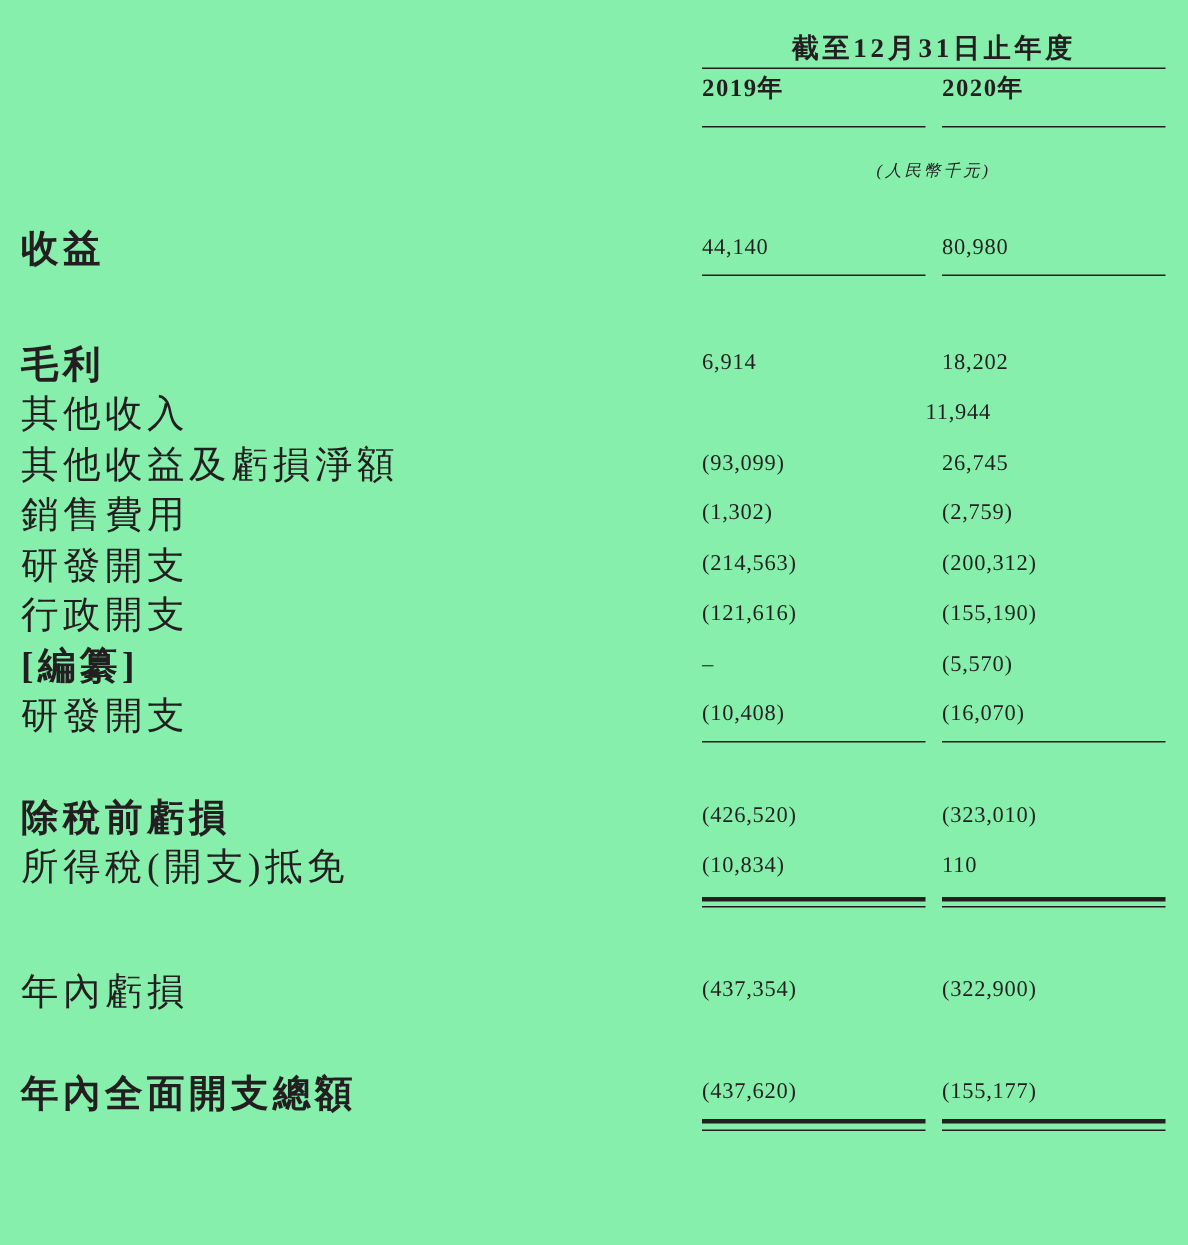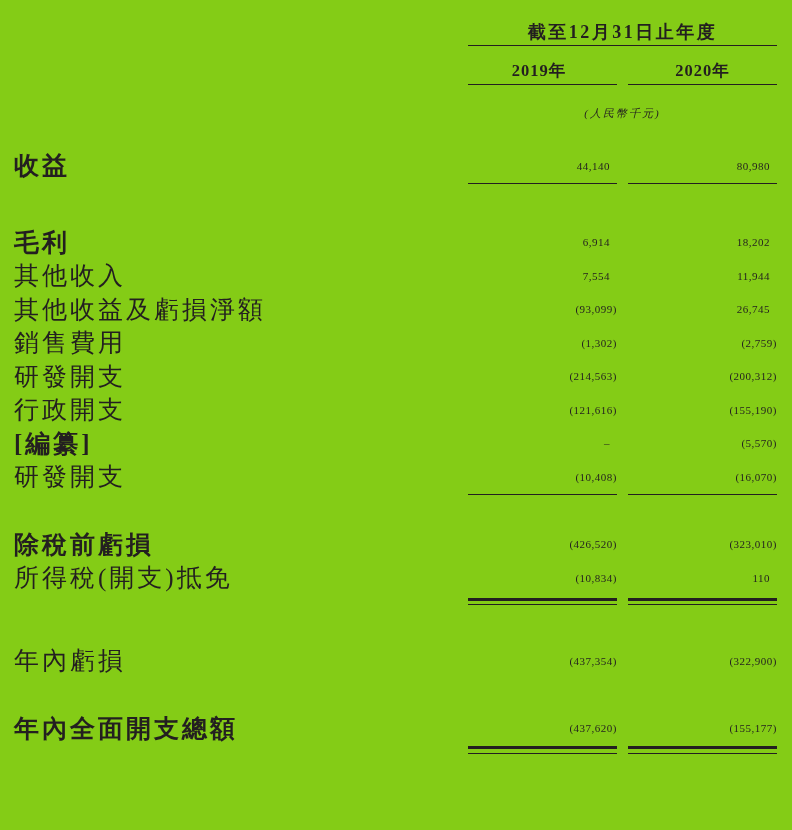--- a/index.html
+++ b/index.html
@@ -4,21 +4,21 @@
 <style>
   html, body {
     margin: 0;
     padding: 0;
     background: #ffffff;
   }
   .page {
     position: relative;
     width: 792px;
     height: 830px;
-    background: #84cc16;
+    background: #86efac;
     color: #231f20;
     font-family: "Liberation Serif", "DejaVu Serif", serif;
     overflow: hidden;
     box-sizing: border-box;
     padding: 0 15px 0 14px;
   }
   
   .head-title {
     margin-top: 20px;
     margin-left: 454px;
@@ -33,25 +33,25 @@
     box-sizing: content-box;
     white-space: nowrap;
   }
   .year-row {
     display: grid;
     grid-template-columns: 454px 149px 11px 149px;
     height: 39px;
     align-items: end;
   }
   .ycell {
-    text-align: center;
+    text-align: left;
     font-weight: bold;
     font-size: 16.5px;
     letter-spacing: 1px;
-    padding-bottom: 2px;
+    padding-bottom: 14px;
     border-bottom: 1.5px solid #231f20;
     white-space: nowrap;
   }
   .ycell.y2019 { padding-right: 7px; }
   .ycell.y2020 { padding-right: 0; }
   .unit-row {
     margin-left: 454px;
     width: 309px;
     height: 37px;
     display: flex;
@@ -71,22 +71,21 @@
     height: 33.5px;
     align-items: center;
   }
   .cell.label {
     font-size: 25px;
     letter-spacing: 3px;
     white-space: nowrap;
   }
   .cell.label.b { font-weight: bold; }
   .cell.num {
-    text-align: right;
-    font-size: 11px;
+    font-size: 15px;
     letter-spacing: 0.5px;
     white-space: nowrap;
   }
   
   .rrow {
     display: grid;
     grid-template-columns: 454px 149px 11px 149px;
     height: 4px;
     align-items: start;
   }
@@ -147,21 +146,20 @@
 
   <div class="trow">
     <div class="cell label b">毛利</div>
     <div class="cell num" style="padding-right: 7px;">6,914</div>
     <div class="cell"></div>
     <div class="cell num" style="padding-right: 7px;">18,202</div>
   </div>
 
   <div class="trow">
     <div class="cell label">其他收入</div>
-    <div class="cell num" style="padding-right: 7px;">7,554</div>
     <div class="cell"></div>
     <div class="cell num" style="padding-right: 7px;">11,944</div>
   </div>
 
   <div class="trow">
     <div class="cell label">其他收益及虧損淨額</div>
     <div class="cell num">(93,099)</div>
     <div class="cell"></div>
     <div class="cell num" style="padding-right: 7px;">26,745</div>
   </div>

